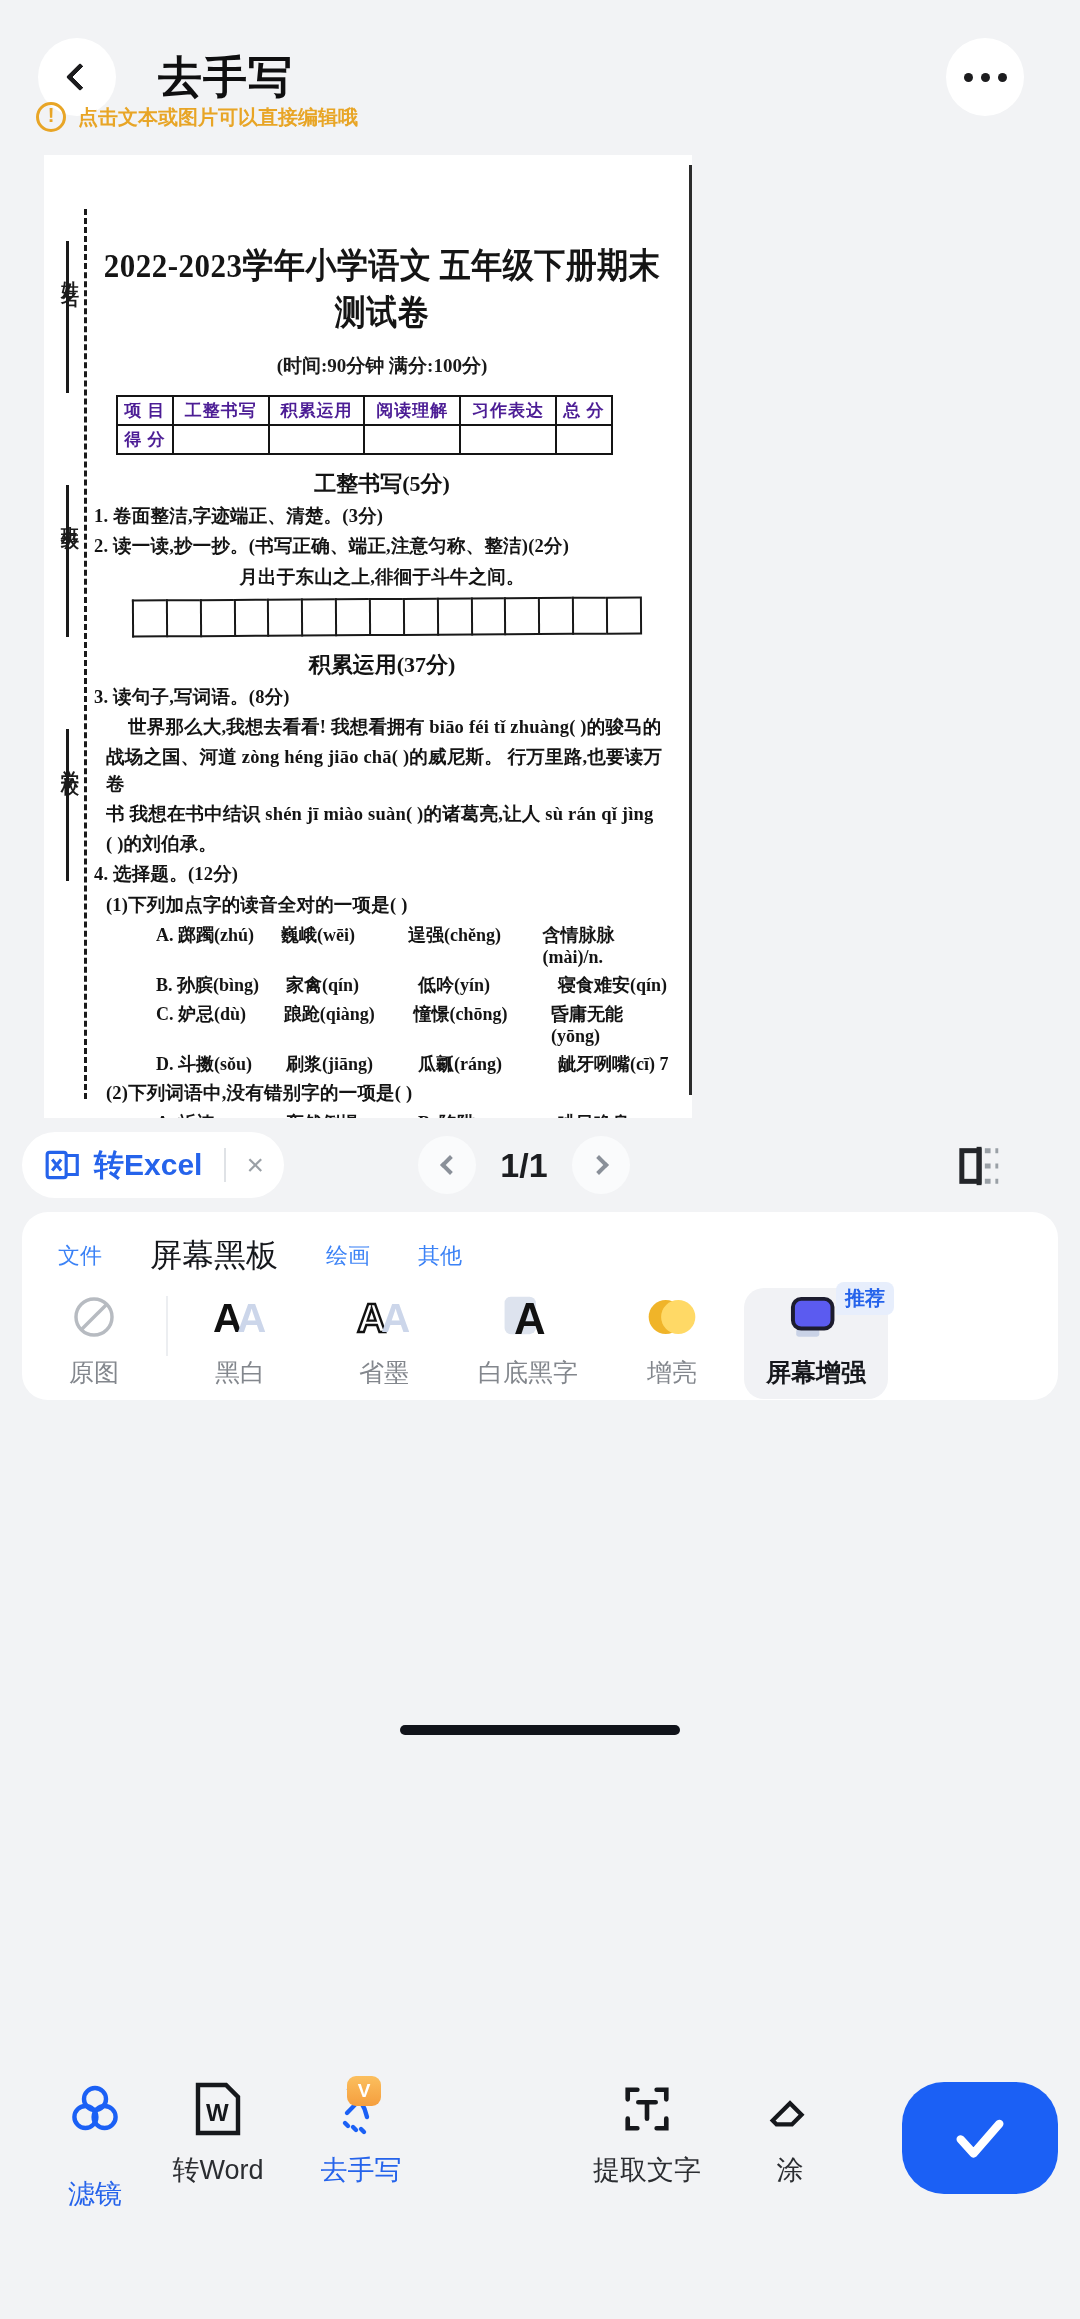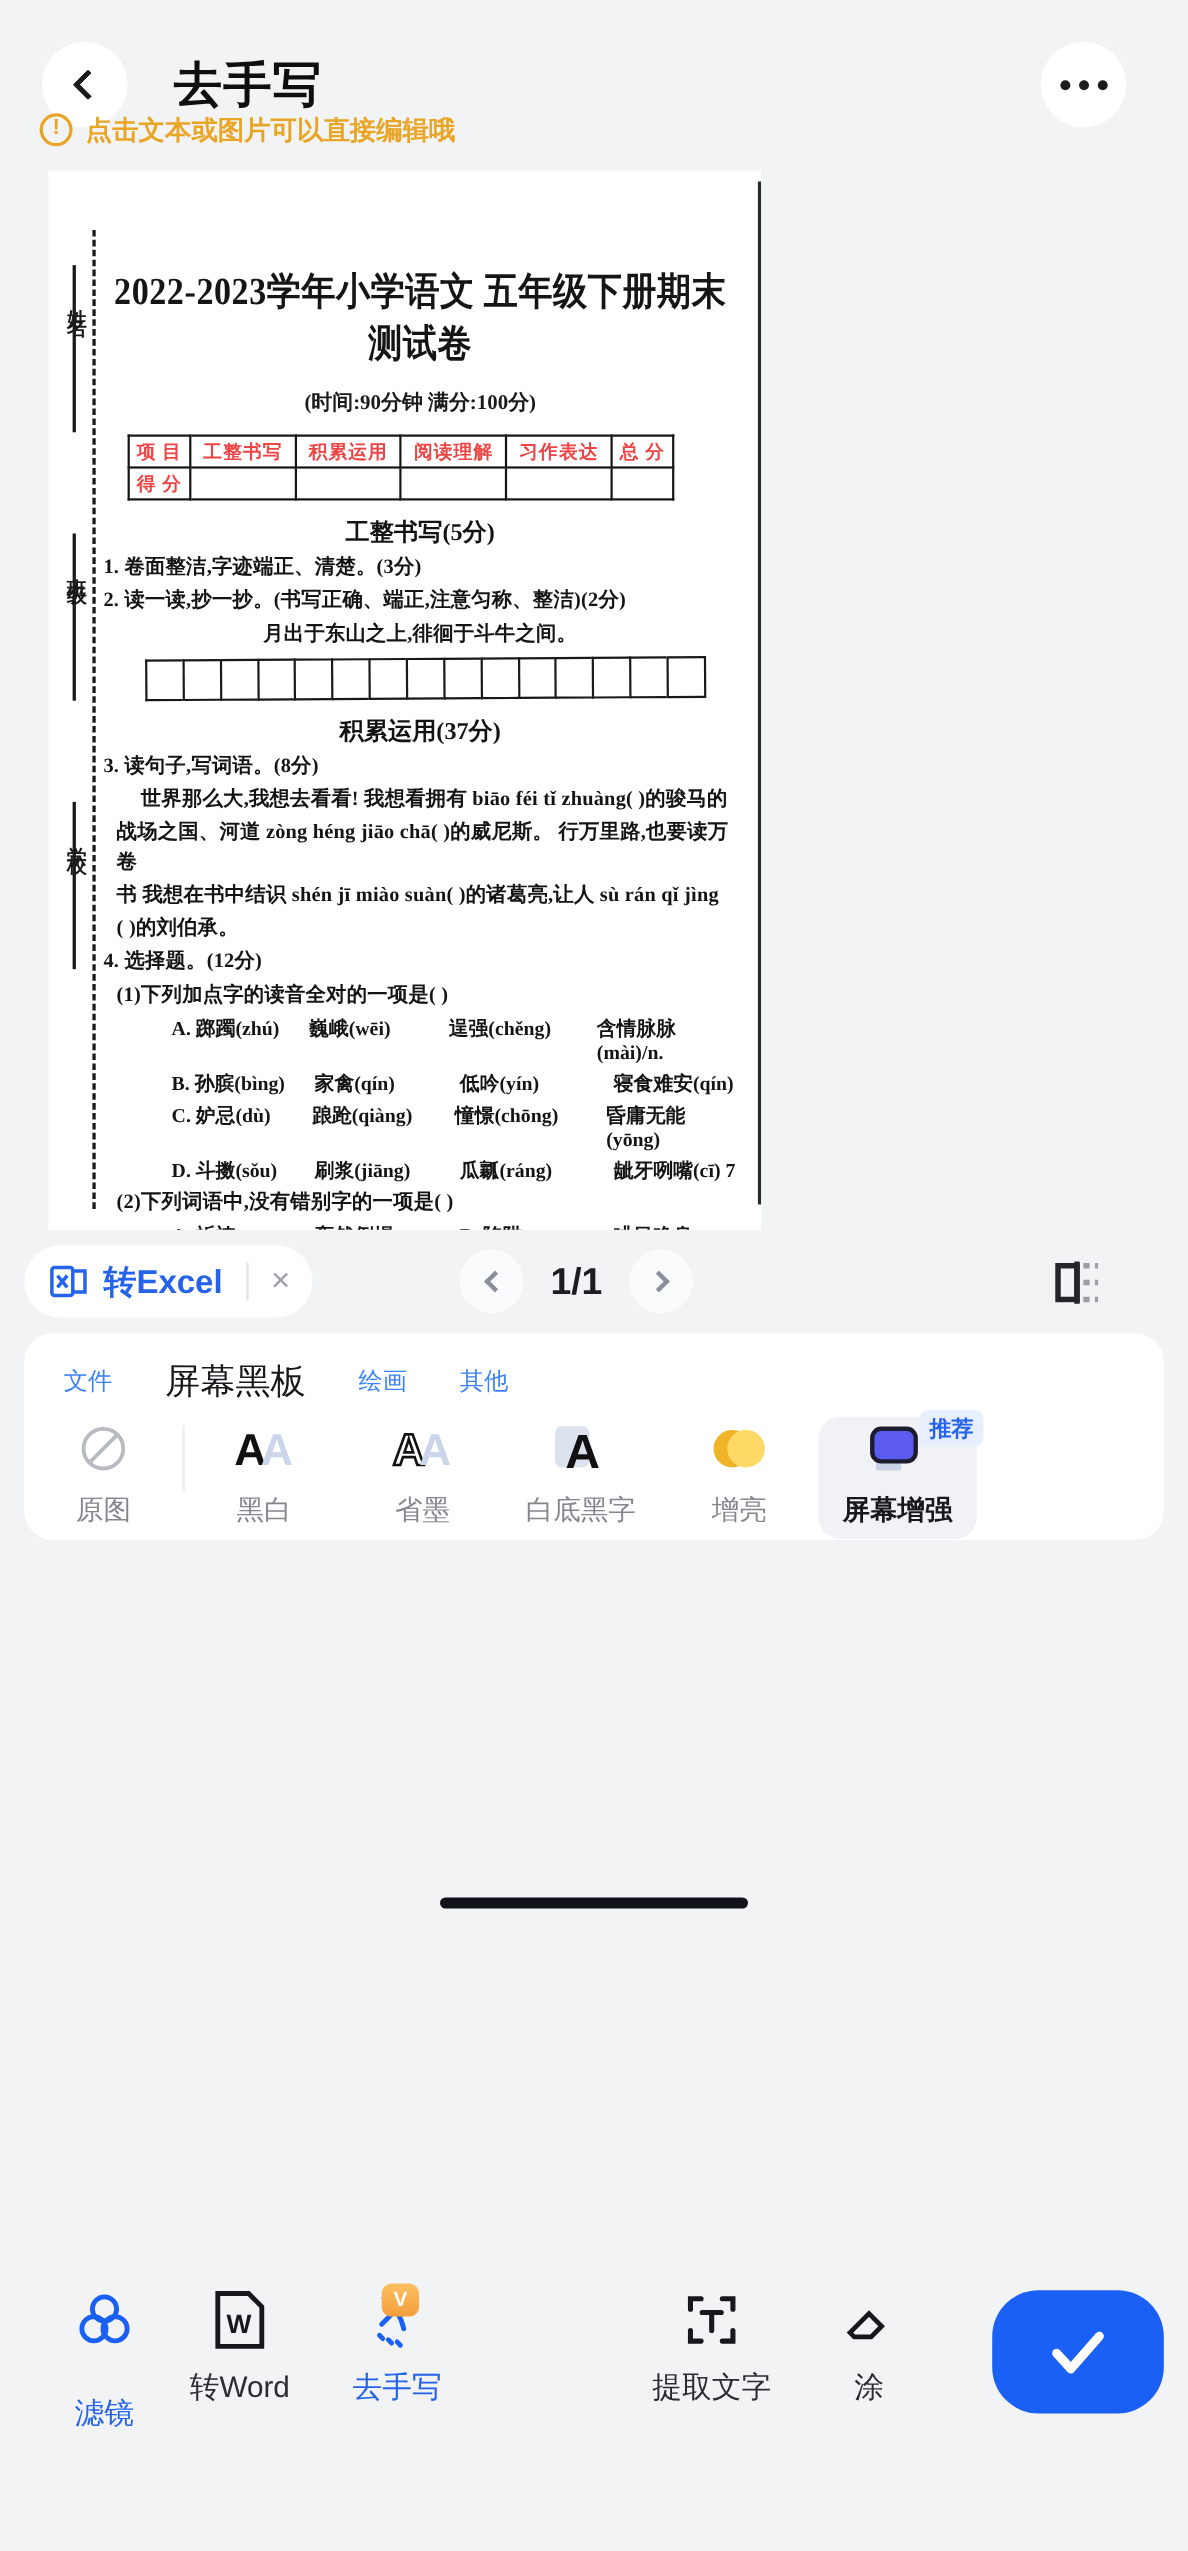--- a/index.html
+++ b/index.html
@@ -32,21 +32,21 @@
     background: #ffffff; border-radius: 33px; display: flex; align-items: center; gap: 12px;
   }
   .word-btn .lbl { font-size: 30px; font-weight: 700; color: #15161a; }
 
   
   .tip { position: absolute; left: 36px; top: 102px; display: flex; align-items: center; gap: 12px; }
   .tip .warn-ic { width: 30px; height: 30px; border: 3px solid #e8a526; border-radius: 50%;
                   position: relative; flex: none; }
   .tip .warn-ic::after { content: "!"; position: absolute; left: 0; right: 0; top: -3px;
                          text-align: center; font-size: 20px; font-weight: 700; color: #e8a526; line-height: 26px; }
-  .tip .txt { font-size: 24px; color: #e8a526; font-weight: 700; }
+  .tip .txt { font-size: 20px; color: #e8a526; font-weight: 700; }
 
   
   .doc-wrap { position: absolute; left: 44px; top: 155px; width: 648px; height: 963px;
               background: #ffffff; overflow: hidden; }
   .doc-inner { position: absolute; inset: 0; padding: 40px 22px 0 50px; }
   .doc-right-edge { position: absolute; right: 0; top: 10px; width: 3px; height: 930px; background: #2b2b2b; }
 
   
   .seal-dash { position: absolute; left: 40px; top: 54px; width: 0; height: 890px;
                border-left: 3px dashed #1a1a1a; }
@@ -56,21 +56,21 @@
             writing-mode: vertical-rl; letter-spacing: 7px; }
 
   .doc-title { text-align: center; font-family: "Liberation Serif", serif; font-weight: 700;
                font-size: 31px; color: #151515; margin-top: 52px; letter-spacing: 0.5px;
                transform: scaleY(1.12); }
   .doc-sub { text-align: center; font-family: "Liberation Serif", serif; font-weight: 700;
              font-size: 19px; color: #1a1a1a; margin-top: 22px; }
 
   table.score { border-collapse: collapse; width: 497px; margin: 16px 0 0 22px; }
   table.score td { border: 2.5px solid #141414; height: 29px; text-align: center;
-                   font-family: "Liberation Serif", serif; font-weight: 700; font-size: 17px; color: #ef4444;
+                   font-family: "Liberation Serif", serif; font-weight: 700; font-size: 17px; color: #4c1d95;
                    letter-spacing: 1px; }
 
   .sec-head { text-align: center; font-family: "Liberation Serif", serif; font-weight: 700;
               font-size: 22px; color: #131313; margin-top: 14px; }
   .q { font-family: "Liberation Serif", serif; font-weight: 700; font-size: 18.5px; color: #141414;
        line-height: 1.42; margin-top: 4px; letter-spacing: 0.2px; }
   .q.ind1 { padding-left: 12px; }
   .q.ind2 { padding-left: 34px; }
   .q.ctr { text-align: center; padding-left: 0; }
 

